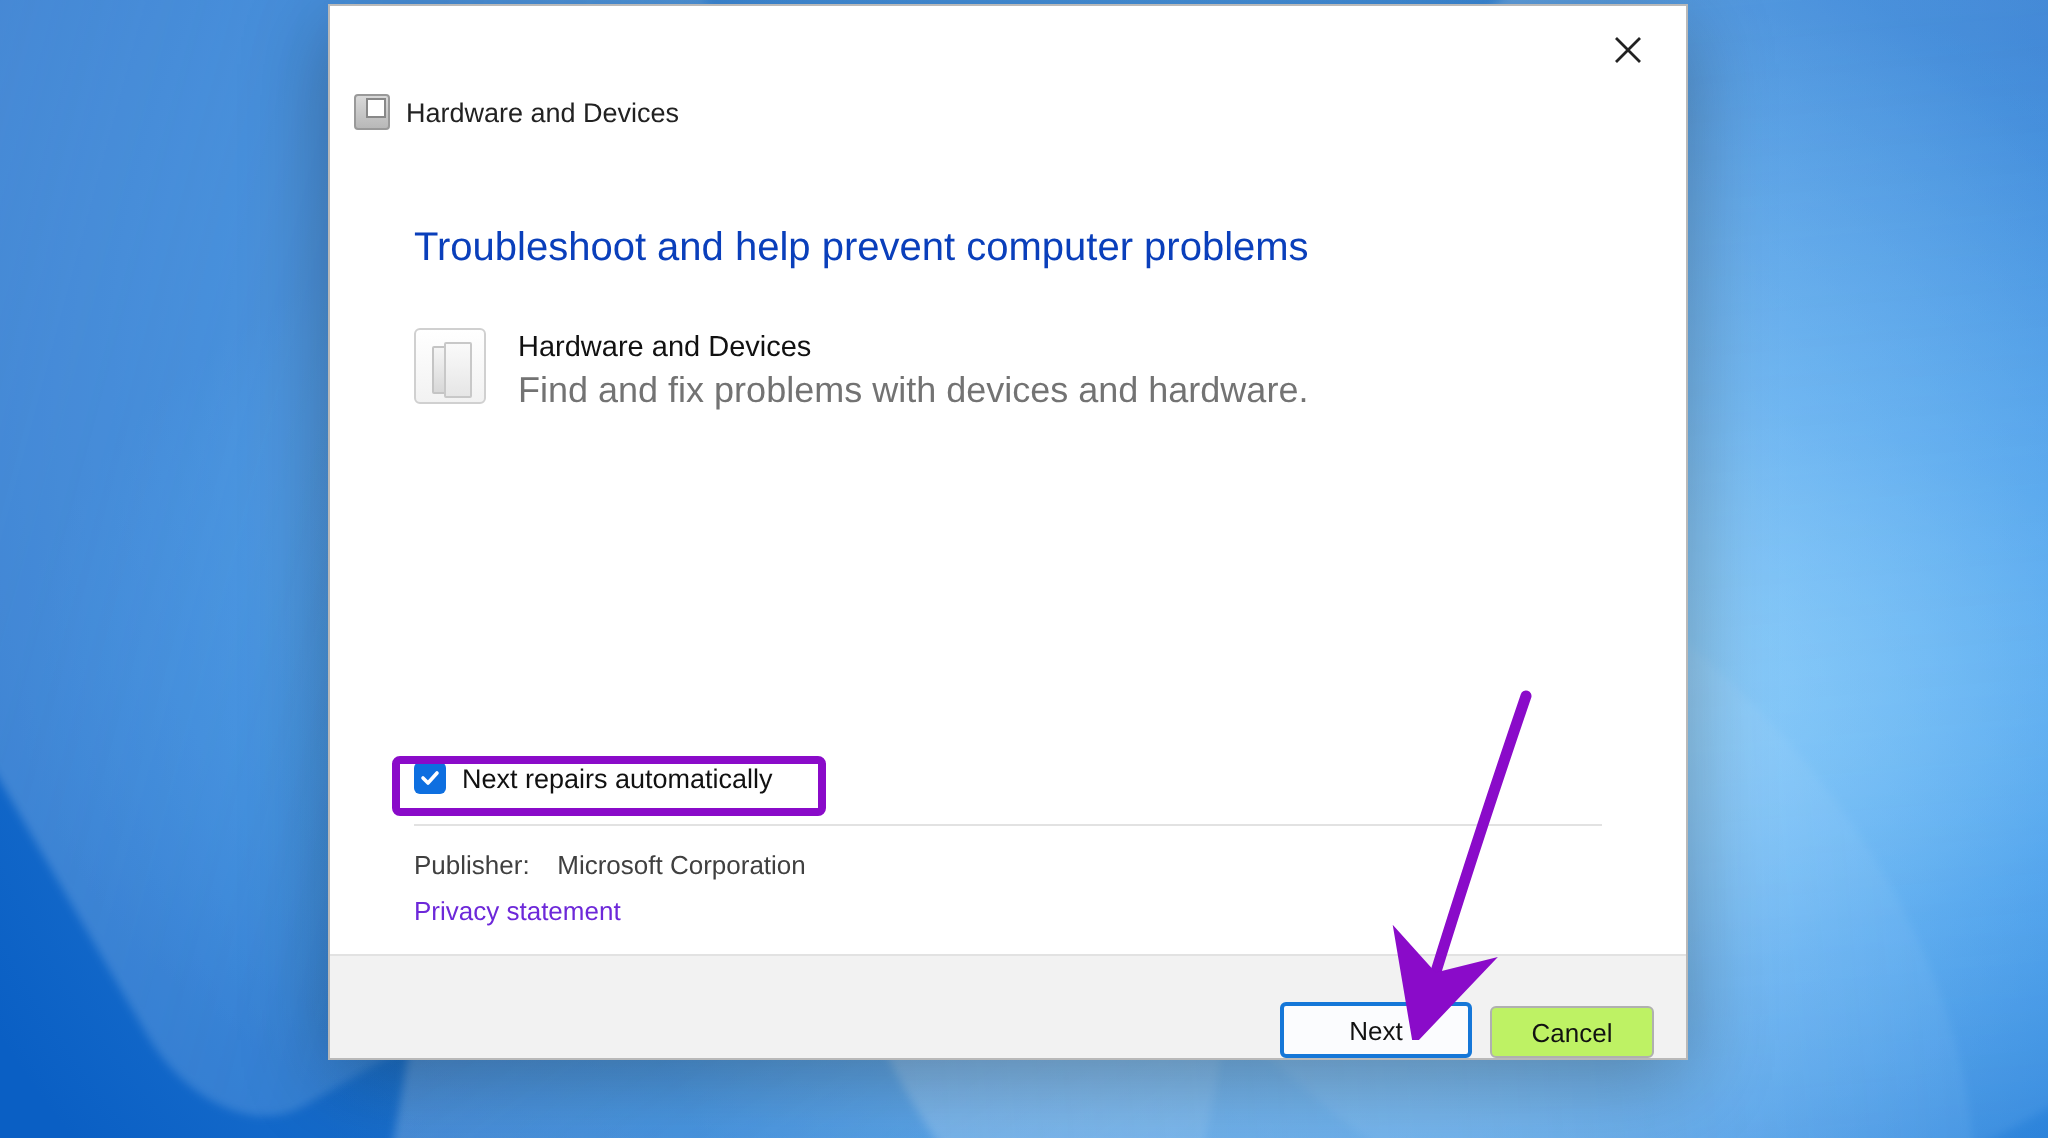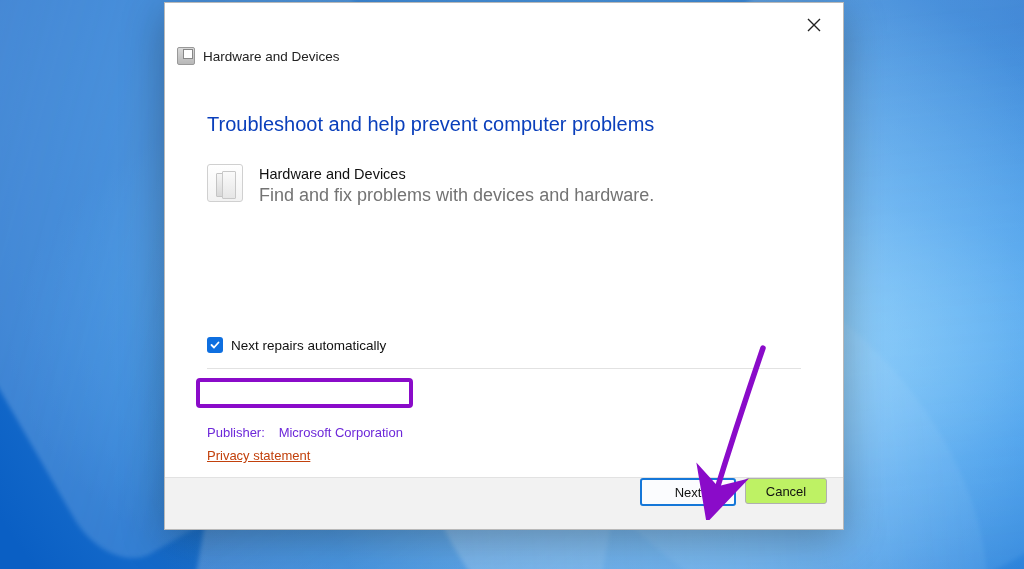--- a/index.html
+++ b/index.html
@@ -180,37 +180,35 @@
       pointer-events: none;
     }
 
     .separator {
       height: 1px;
       background: #e2e2e2;
       margin: 10px 0 12px 0;
     }
     .pub-row {
       font-size: 13px;
-      color: #6d28d9;
+      color: #404040;
       margin-bottom: 8px;
-      margin-top: 44px;
     }
     .pub-label { display: inline-block; width: 68px; }
     .privacy-link {
-      color: #c2410c;
+      color: #6d28d9;
       font-size: 13px;
       cursor: pointer;
-      text-decoration: underline;
     }
     .footer {
       height: 52px;
       background: #f2f2f2;
       border-top: 1px solid #e2e2e2;
       display: flex;
-      align-items: flex-start;
+      align-items: flex-end;
       justify-content: flex-end;
       gap: 9px;
       padding: 0 16px;
     }
     .btn {
       min-width: 82px;
       height: 26px;
       background: #bef264;
       border: 1px solid #b0b0b0;
       border-radius: 3px;

